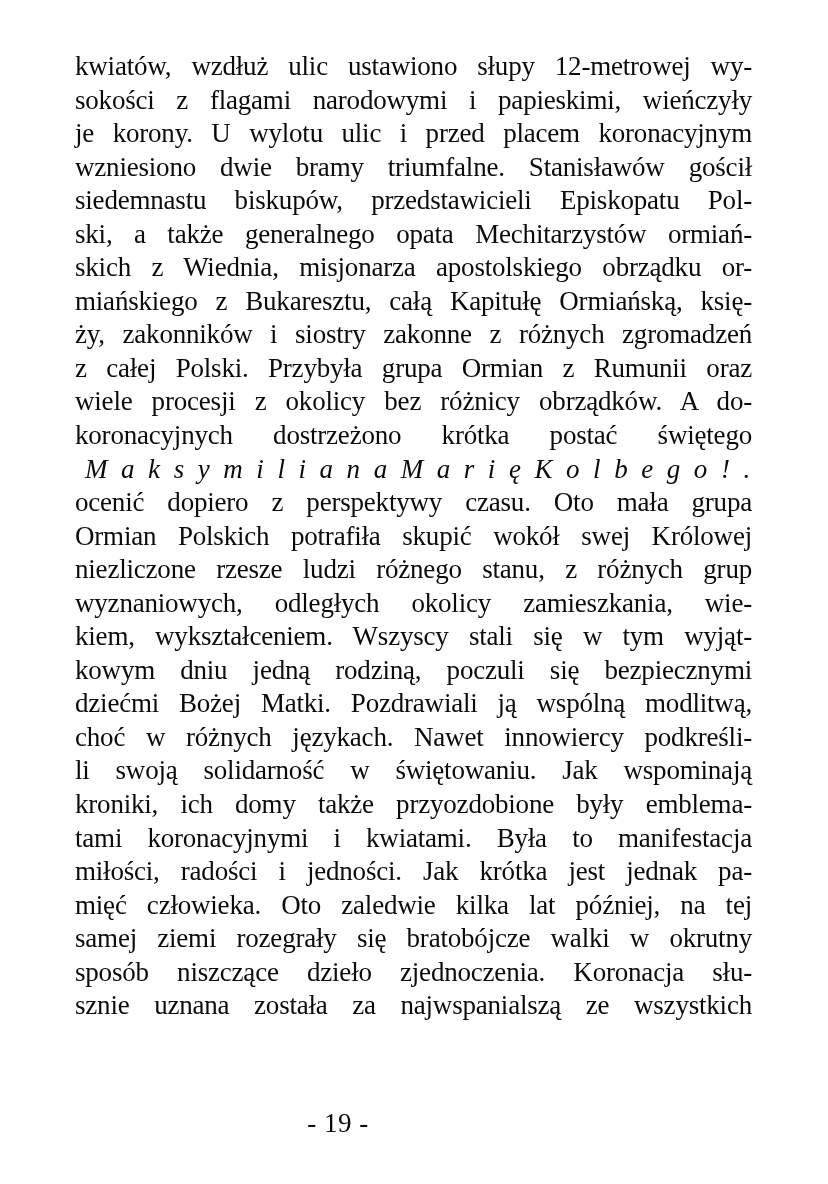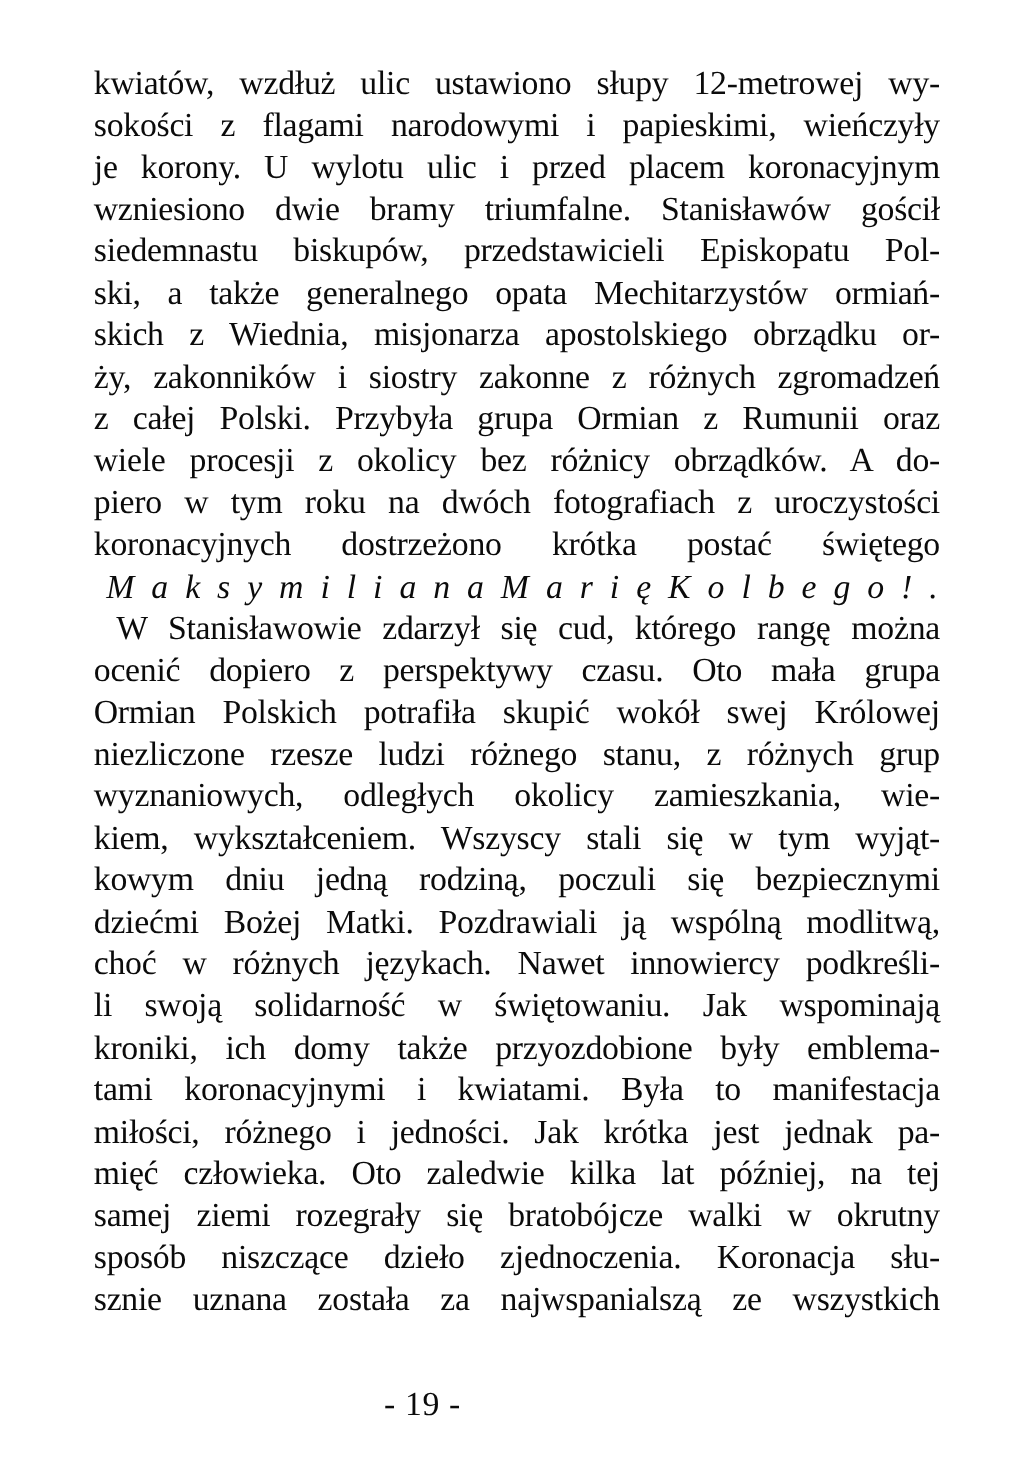--- a/index.html
+++ b/index.html
@@ -60,38 +60,37 @@
 
 <div class="page">
   <div class="body-text" id="body-text">
       <div class="text-line">kwiatów, wzdłuż ulic ustawiono słupy 12-metrowej wy-</div>
       <div class="text-line">sokości z flagami narodowymi i papieskimi, wieńczyły</div>
       <div class="text-line">je korony. U wylotu ulic i przed placem koronacyjnym</div>
       <div class="text-line">wzniesiono dwie bramy triumfalne. Stanisławów gościł</div>
       <div class="text-line">siedemnastu biskupów, przedstawicieli Episkopatu Pol-</div>
       <div class="text-line">ski, a także generalnego opata Mechitarzystów ormiań-</div>
       <div class="text-line">skich z Wiednia, misjonarza apostolskiego obrządku or-</div>
+      <div class="text-line">miańskiego z Bukaresztu, całą Kapitułę Ormiańską, księ-</div>
       <div class="text-line">ży, zakonników i siostry zakonne z różnych zgromadzeń</div>
       <div class="text-line">z całej Polski. Przybyła grupa Ormian z Rumunii oraz</div>
       <div class="text-line">wiele procesji z okolicy bez różnicy obrządków. A do-</div>
-      <div class="text-line">piero w tym roku na dwóch fotografiach z uroczystości</div>
       <div class="text-line">koronacyjnych dostrzeżono krótka postać świętego</div>
       <div class="text-line spread">M a k s y m i l i a n a M a r i ę K o l b e g o ! .</div>
-      <div class="text-line indent">W Stanisławowie zdarzył się cud, którego rangę można</div>
       <div class="text-line">ocenić dopiero z perspektywy czasu. Oto mała grupa</div>
       <div class="text-line">Ormian Polskich potrafiła skupić wokół swej Królowej</div>
       <div class="text-line">niezliczone rzesze ludzi różnego stanu, z różnych grup</div>
       <div class="text-line">wyznaniowych, odległych okolicy zamieszkania, wie-</div>
       <div class="text-line">kiem, wykształceniem. Wszyscy stali się w tym wyjąt-</div>
       <div class="text-line">kowym dniu jedną rodziną, poczuli się bezpiecznymi</div>
       <div class="text-line">dziećmi Bożej Matki. Pozdrawiali ją wspólną modlitwą,</div>
       <div class="text-line">choć w różnych językach. Nawet innowiercy podkreśli-</div>
       <div class="text-line">li swoją solidarność w świętowaniu. Jak wspominają</div>
       <div class="text-line">kroniki, ich domy także przyozdobione były emblema-</div>
       <div class="text-line">tami koronacyjnymi i kwiatami. Była to manifestacja</div>
-      <div class="text-line">miłości, różnego i jedności. Jak krótka jest jednak pa-</div>
+      <div class="text-line">miłości, radości i jedności. Jak krótka jest jednak pa-</div>
       <div class="text-line">mięć człowieka. Oto zaledwie kilka lat później, na tej</div>
       <div class="text-line">samej ziemi rozegrały się bratobójcze walki w okrutny</div>
       <div class="text-line">sposób niszczące dzieło zjednoczenia. Koronacja słu-</div>
       <div class="text-line">sznie uznana została za najwspanialszą ze wszystkich</div>
     </div>
   <div class="page-footer">- 19 -</div>
 </div>
 
 </body></html>

